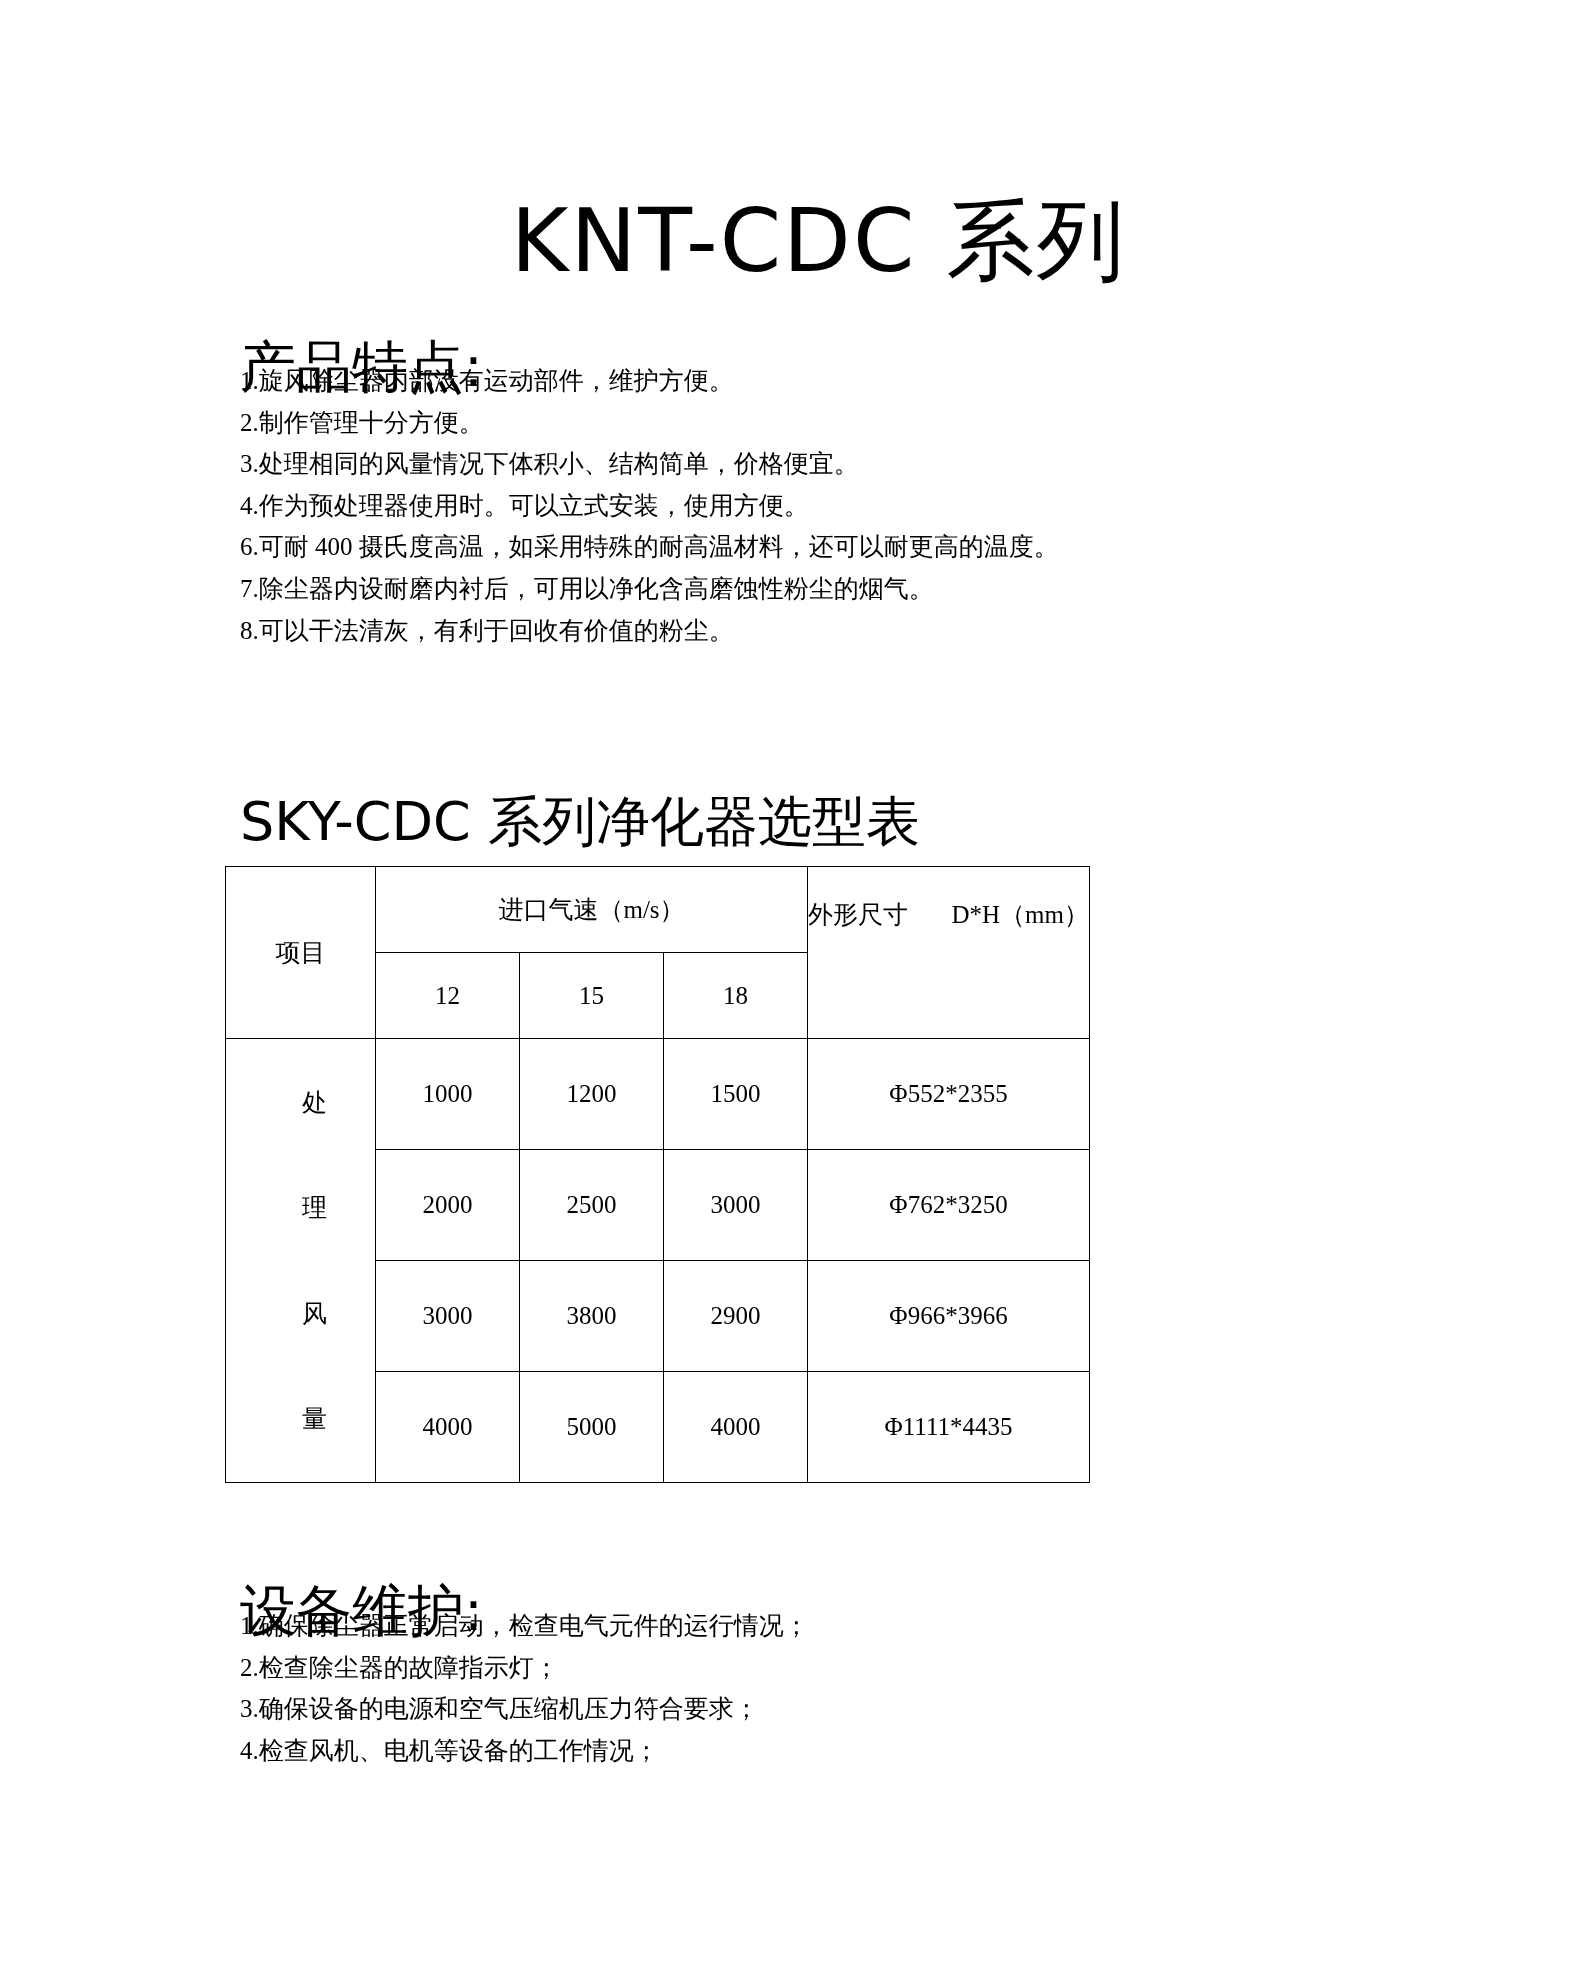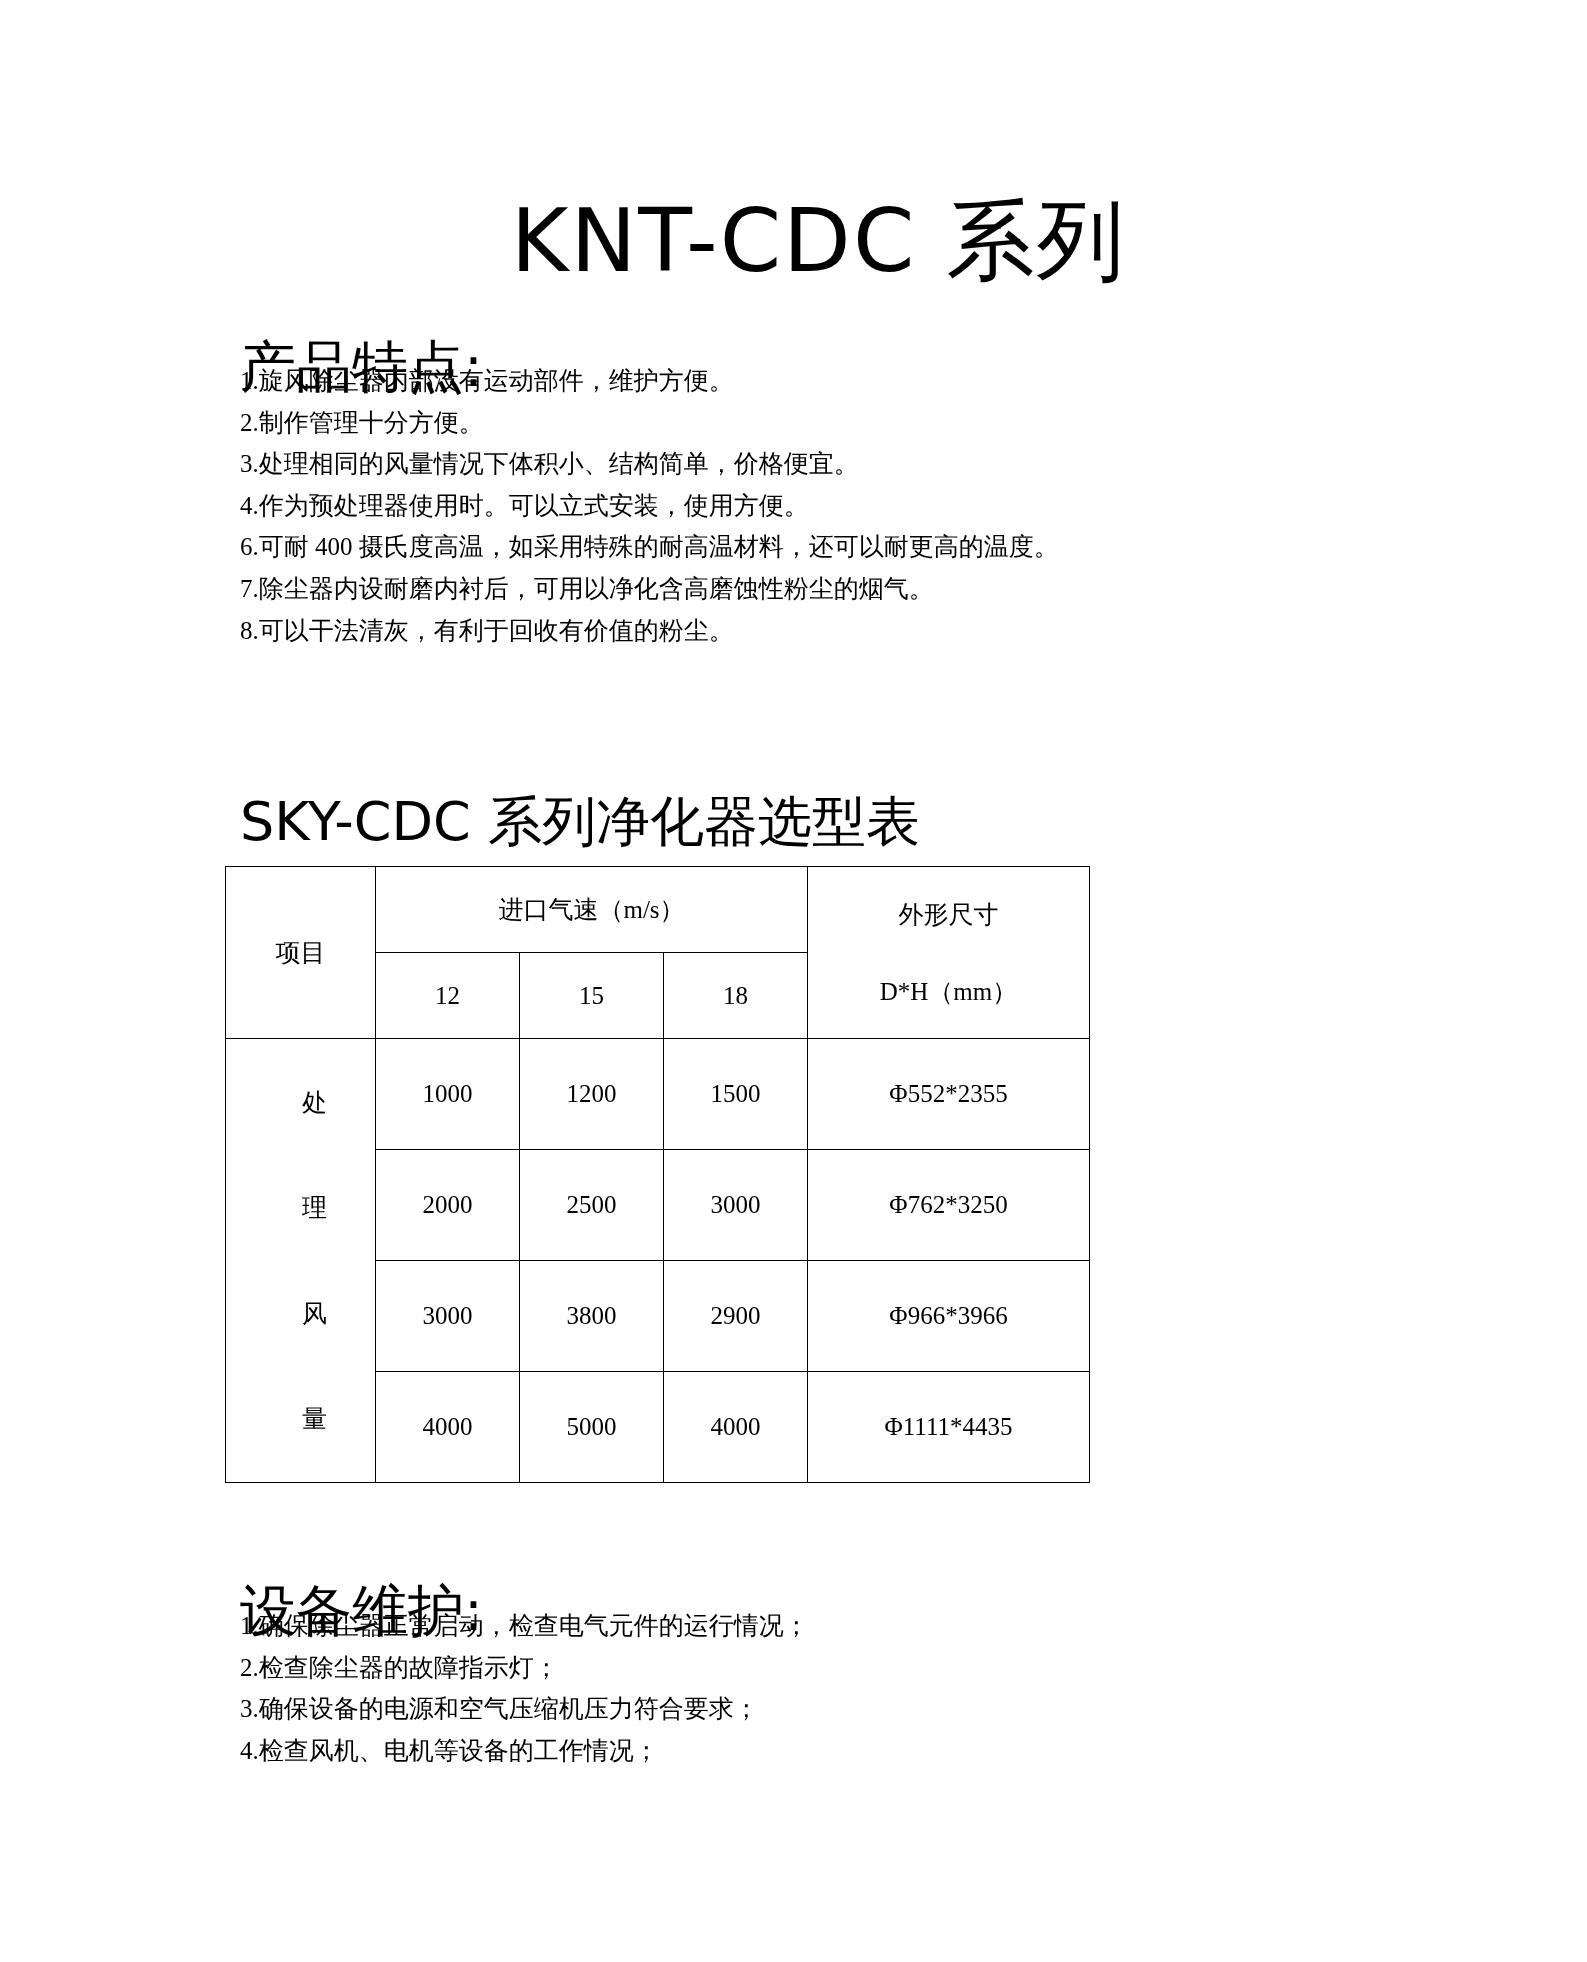--- a/index.html
+++ b/index.html
@@ -72,21 +72,21 @@
     display: flex;
     flex-direction: column;
     justify-content: space-between;
     align-items: center;
     height: 350px;
     padding-left: 28px;
   }
   .vertical-label span { display: block; }
   .dim-header {
     display: flex;
-    flex-direction: column;
+    flex-direction: row;
     justify-content: space-between;
     height: 110px;
   }
 </style>
 </head>
 <body>
 
 <h1 class="doc-title sans">KNT-CDC 系列</h1>
 
 <h2 class="section-heading sans" style="top:293px;">产品特点:</h2>

